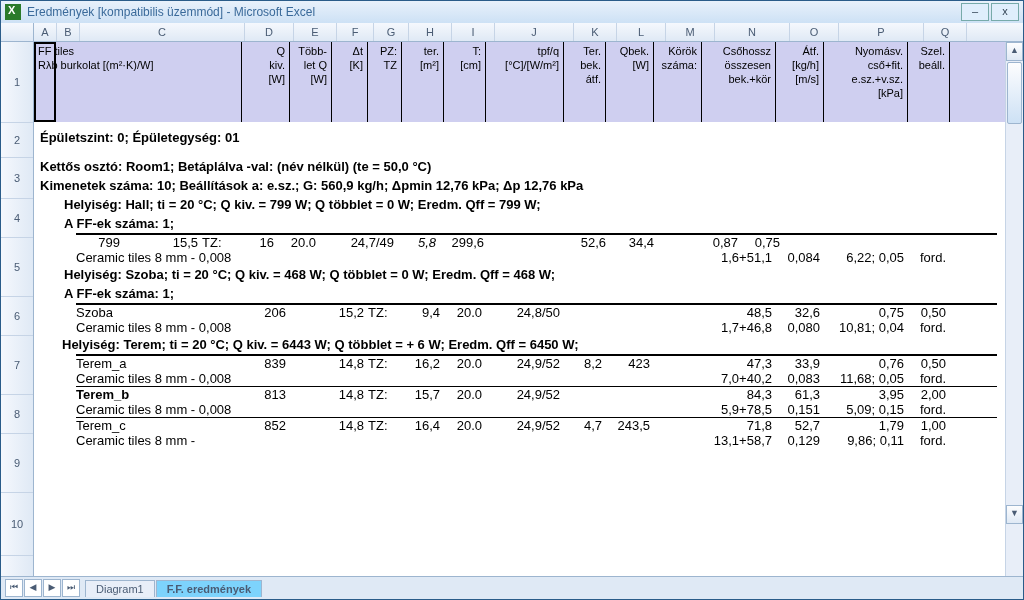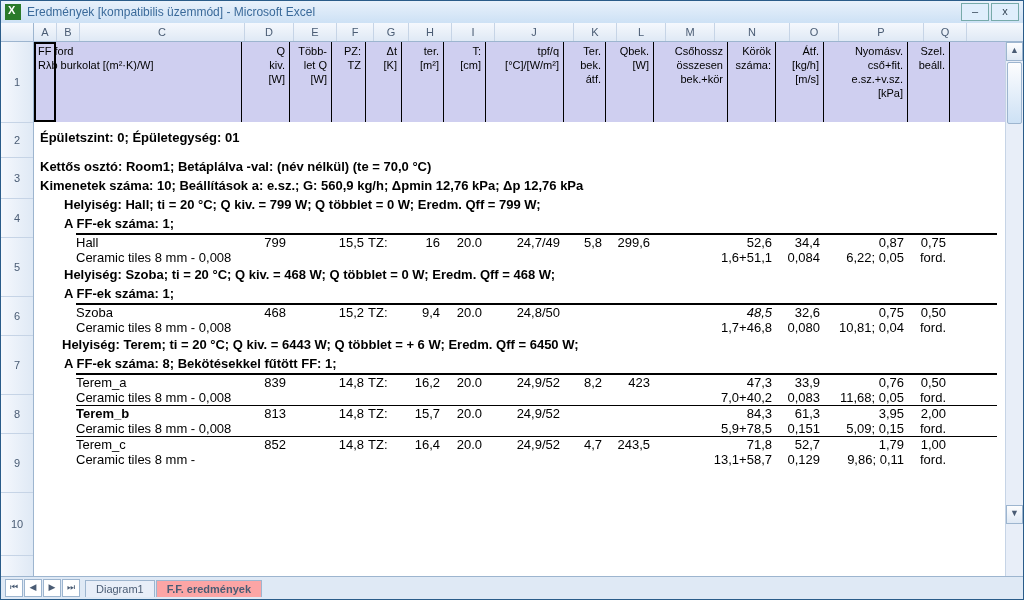--- a/index.html
+++ b/index.html
@@ -25,21 +25,21 @@
   .indent2{padding-left:42px;}
   .drow{display:flex;align-items:flex-start;}
   .drow .lab{box-sizing:border-box;padding-right:6px;}
   .drow .v{box-sizing:border-box;text-align:right;padding-right:4px;}
   .thinline{border-top:1px solid #000;margin:0 8px 0 42px;}
   .thickline{border-top:2px solid #000;margin:0 8px 0 42px;}
   .tabs{height:22px;background:#dfe9f5;display:flex;align-items:center;border-top:1px solid #9db5cf;font-size:11px;}
   .tabs .nav{display:flex;margin:0 4px;}
   .tabs .nav div{width:16px;height:16px;border:1px solid #9db5cf;background:#fff;margin-right:1px;text-align:center;line-height:14px;color:#4a5c74;font-size:9px;}
   .tabs .tab{padding:2px 10px;background:#e8eef8;border:1px solid #9db5cf;border-bottom:none;margin-right:1px;color:#4a5c74;}
-  .tabs .tab.active{background:#fca5a5;font-weight:bold;}
+  .tabs .tab.active{background:#7dd3fc;font-weight:bold;}
   .vscroll{width:17px;background:#e8eef8;border-left:1px solid #c6d4e6;}
   .vscroll .arr{height:17px;background:linear-gradient(#fdfdfe,#dfe9f5);border:1px solid #9db5cf;text-align:center;font-size:9px;line-height:15px;color:#4a5c74;}
   .vscroll .thumb{height:60px;margin:1px;background:linear-gradient(#fdfdfe,#cde1f5);border:1px solid #9db5cf;border-radius:2px;}
   .bold-block{font-weight:bold;}
   .cellA1{position:absolute;left:0;top:0;width:22px;height:80px;border:2px solid #000;box-sizing:border-box;pointer-events:none;}
 </style>
 </head>
 <body>
 
 <div class="win">
@@ -87,78 +87,77 @@
         <div class="r" style="height: 58px;">7</div>
         <div class="r" style="height: 38px;">8</div>
         <div class="r" style="height: 58px;">9</div>
         <div class="r" style="height: 62px;">10</div>
       </div>
 
     <div class="grid">
       <div class="cellA1"></div>
 
       <div class="hdrrow" id="hdrrow" style="height:80px;">
-          <div class="cell first" style="width: 208px; white-space: pre-line;">FF ford
+          <div class="cell first" style="width: 208px; white-space: pre-line;">FF tiles
 Rλb burkolat [(m²·K)/W]</div>
           <div class="cell" style="width: 48px; white-space: pre-line;">Q
 kiv.
 [W]</div>
           <div class="cell" style="width: 42px; white-space: pre-line;">Több-
 let Q
 [W]</div>
+          <div class="cell" style="width: 36px; white-space: pre-line;">Δt
+[K]</div>
           <div class="cell" style="width: 34px; white-space: pre-line;">PZ:
 TZ</div>
-          <div class="cell" style="width: 36px; white-space: pre-line;">Δt
-[K]</div>
           <div class="cell" style="width: 42px; white-space: pre-line;">ter.
 [m²]</div>
           <div class="cell" style="width: 42px; white-space: pre-line;">T:
 [cm]</div>
           <div class="cell" style="width: 78px; white-space: pre-line;">tpf/q
 [°C]/[W/m²]</div>
           <div class="cell" style="width: 42px; white-space: pre-line;">Ter.
 bek.
 átf.</div>
           <div class="cell" style="width: 48px; white-space: pre-line;">Qbek.
 [W]</div>
+          <div class="cell" style="width: 48px; white-space: pre-line;">Körök
+száma:</div>
           <div class="cell" style="width: 74px; white-space: pre-line;">Csőhossz
 összesen
 bek.+kör</div>
-          <div class="cell" style="width: 48px; white-space: pre-line;">Körök
-száma:</div>
           <div class="cell" style="width: 48px; white-space: pre-line;">Átf.
 [kg/h]
 [m/s]</div>
           <div class="cell" style="width: 84px; white-space: pre-line;">Nyomásv.
 cső+fit.
 e.sz.+v.sz.
 [kPa]</div>
           <div class="cell" style="width: 42px; white-space: pre-line;">Szel.
 beáll.</div>
         </div>
 
       <div class="content" id="content">
           <div style="height: 6px;"></div>
           <div class="sect bold-block" style="padding-left: 6px;">Épületszint: 0; Épületegység: 01</div>
           <div style="height: 10px;"></div>
-          <div class="sect bold-block" style="padding-left: 6px;">Kettős osztó: Room1;   Betáplálva -val: (név nélkül) (te = 70,0 °C)</div>
+          <div class="sect bold-block" style="padding-left: 6px;">Kettős osztó: Room1;   Betáplálva -val: (név nélkül) (te = 50,0 °C)</div>
           <div class="sect bold-block" style="padding-left: 6px;">Kimenetek száma: 10;   Beállítások a: e.sz.;   G: 560,9 kg/h; Δpmin 12,76 kPa; Δp 12,76 kPa</div>
           <div class="sect bold-block" style="padding-left: 30px;">Helyiség: Hall; ti = 20 °C;    Q kiv. = 799 W; Q többlet = 0 W; Eredm. Qff = 799 W;</div>
           <div class="sect bold-block" style="padding-left: 30px;">A FF-ek száma: 1;</div>
           <div class="thickline"></div>
           <div class="drow indent2">
-            <div class="lab" style="width: 166px;">Hall</div>
             <div class="v" style="width: 48px;">799</div>
             <div class="v" style="width: 42px;"></div>
             <div class="v" style="width: 36px;">15,5</div>
             <div class="v" style="width: 34px; text-align: left;">TZ:</div>
             <div class="v" style="width: 42px;">16</div>
             <div class="v" style="width: 42px;">20.0</div>
             <div class="v" style="width: 78px;">24,7/49</div>
-            <div class="v" style="width: 42px;">5,8</div>
+            <div class="v" style="width: 42px; font-style: italic;">5,8</div>
             <div class="v" style="width: 48px;">299,6</div>
             <div class="v" style="width: 48px;"></div>
             <div class="v" style="width: 74px;">52,6</div>
             <div class="v" style="width: 48px;">34,4</div>
             <div class="v" style="width: 84px;">0,87</div>
             <div class="v" style="width: 42px;">0,75</div>
           </div>
           <div class="drow indent2">
             <div class="lab" style="width: 166px;">Ceramic tiles 8 mm - 0,008</div>
             <div class="v" style="width: 48px;"></div>
@@ -174,31 +173,31 @@
             <div class="v" style="width: 74px;">1,6+51,1</div>
             <div class="v" style="width: 48px;">0,084</div>
             <div class="v" style="width: 84px;">6,22;  0,05</div>
             <div class="v" style="width: 42px;">ford.</div>
           </div>
           <div class="sect bold-block" style="padding-left: 30px;">Helyiség: Szoba; ti = 20 °C;    Q kiv. = 468 W; Q többlet = 0 W; Eredm. Qff = 468 W;</div>
           <div class="sect bold-block" style="padding-left: 30px;">A FF-ek száma: 1;</div>
           <div class="thickline"></div>
           <div class="drow indent2">
             <div class="lab" style="width: 166px;">Szoba</div>
-            <div class="v" style="width: 48px;">468</div>
+            <div class="v" style="width: 48px;">206</div>
             <div class="v" style="width: 42px;"></div>
             <div class="v" style="width: 36px;">15,2</div>
             <div class="v" style="width: 34px; text-align: left;">TZ:</div>
             <div class="v" style="width: 42px;">9,4</div>
             <div class="v" style="width: 42px;">20.0</div>
             <div class="v" style="width: 78px;">24,8/50</div>
             <div class="v" style="width: 42px;"></div>
             <div class="v" style="width: 48px;"></div>
             <div class="v" style="width: 48px;"></div>
-            <div class="v" style="width: 74px; font-style: italic;">48,5</div>
+            <div class="v" style="width: 74px;">48,5</div>
             <div class="v" style="width: 48px;">32,6</div>
             <div class="v" style="width: 84px;">0,75</div>
             <div class="v" style="width: 42px;">0,50</div>
           </div>
           <div class="drow indent2">
             <div class="lab" style="width: 166px;">Ceramic tiles 8 mm - 0,008</div>
             <div class="v" style="width: 48px;"></div>
             <div class="v" style="width: 42px;"></div>
             <div class="v" style="width: 36px;"></div>
             <div class="v" style="width: 34px;"></div>
@@ -207,21 +206,20 @@
             <div class="v" style="width: 78px;"></div>
             <div class="v" style="width: 42px;"></div>
             <div class="v" style="width: 48px;"></div>
             <div class="v" style="width: 48px;"></div>
             <div class="v" style="width: 74px;">1,7+46,8</div>
             <div class="v" style="width: 48px;">0,080</div>
             <div class="v" style="width: 84px;">10,81;  0,04</div>
             <div class="v" style="width: 42px;">ford.</div>
           </div>
           <div class="sect bold-block" style="padding-left: 28px;">Helyiség: Terem; ti = 20 °C;    Q kiv. = 6443 W; Q többlet =  + 6 W; Eredm. Qff = 6450 W;</div>
-          <div class="sect bold-block" style="padding-left: 30px;">A FF-ek száma: 8; Bekötésekkel fűtött FF: 1;</div>
           <div class="thickline"></div>
           <div class="drow indent2">
             <div class="lab" style="width: 166px;">Terem_a</div>
             <div class="v" style="width: 48px;">839</div>
             <div class="v" style="width: 42px;"></div>
             <div class="v" style="width: 36px;">14,8</div>
             <div class="v" style="width: 34px; text-align: left;">TZ:</div>
             <div class="v" style="width: 42px;">16,2</div>
             <div class="v" style="width: 42px;">20.0</div>
             <div class="v" style="width: 78px;">24,9/52</div>

